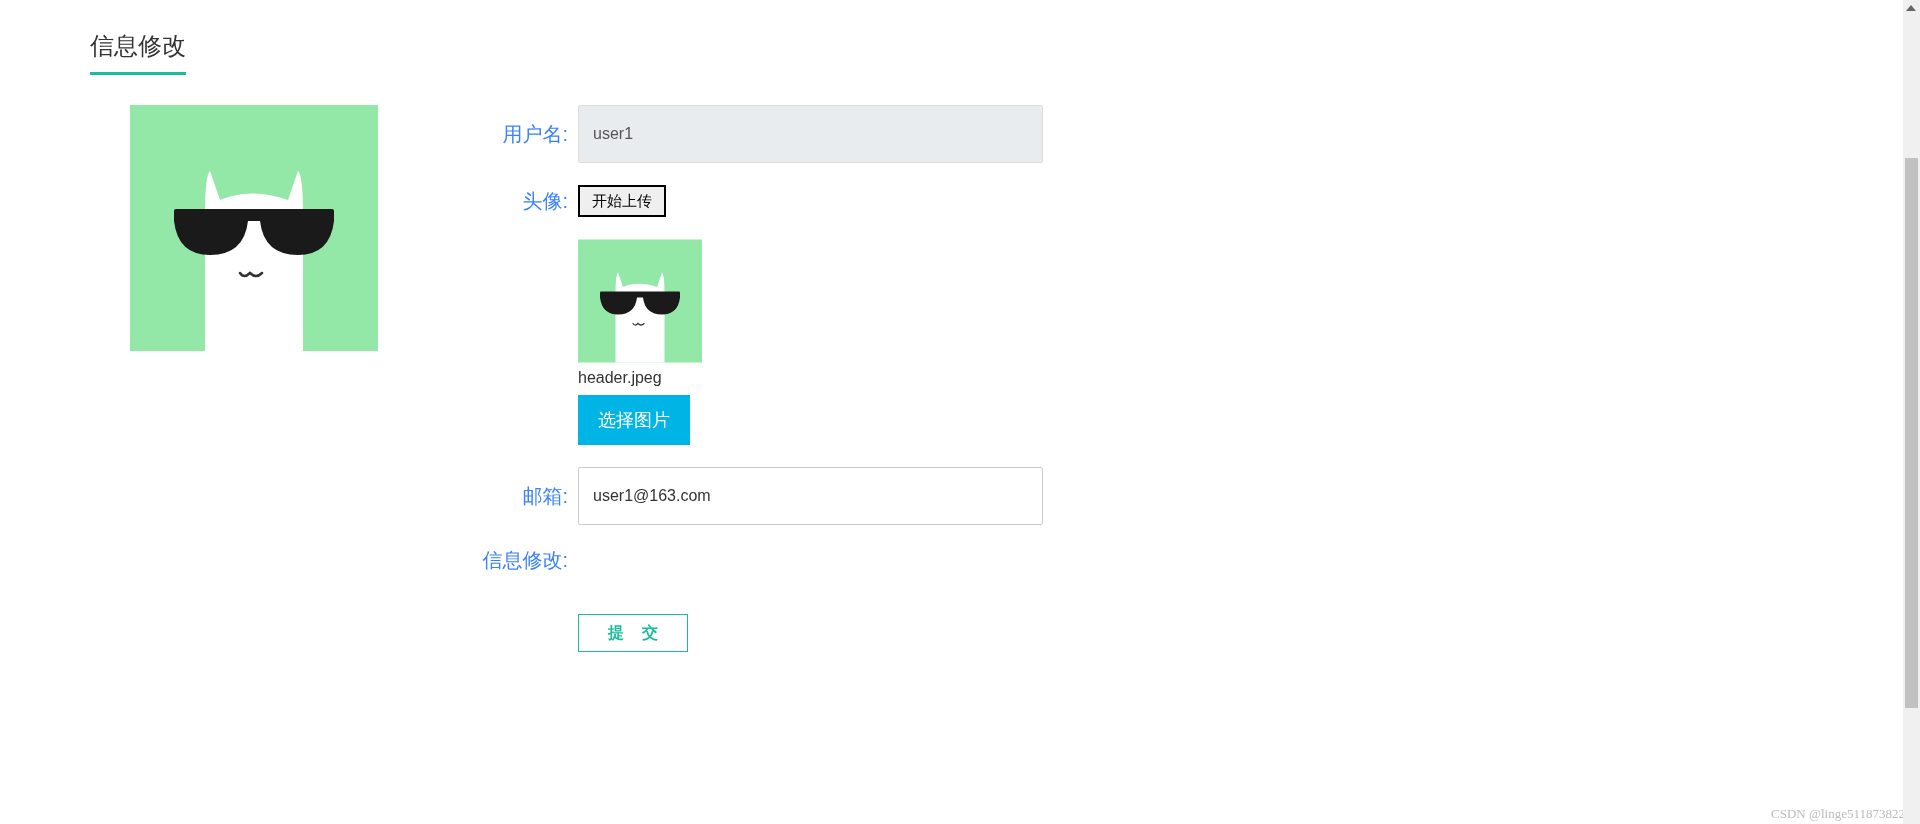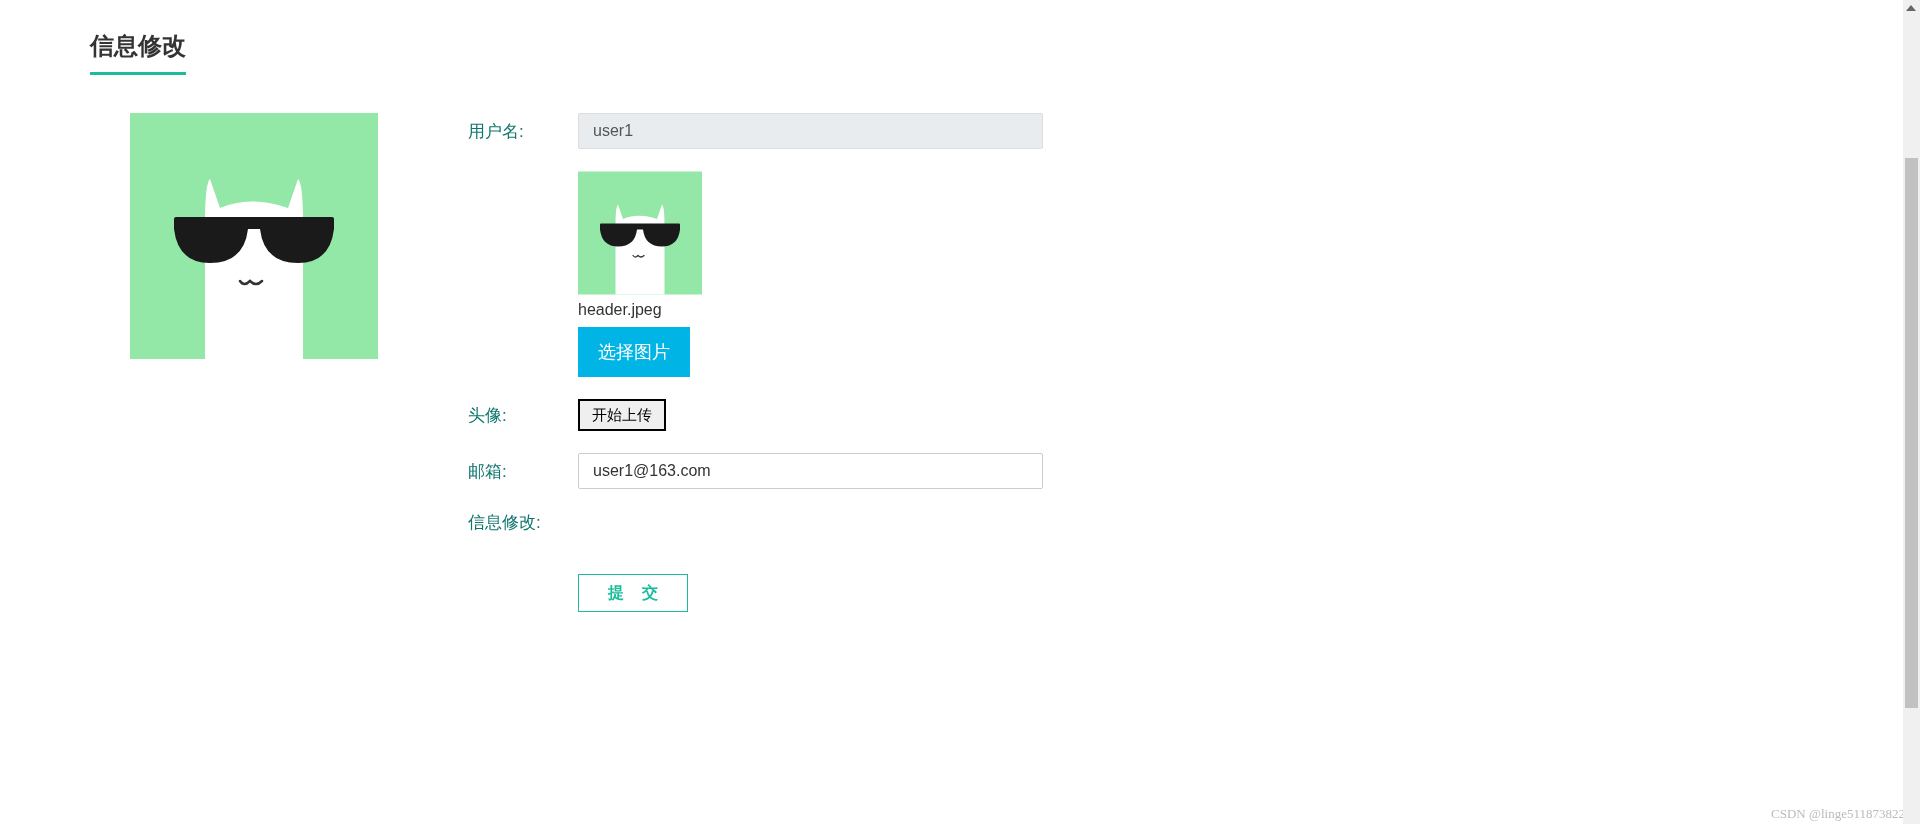--- a/index.html
+++ b/index.html
@@ -10,26 +10,26 @@
     body {
       font-family: "Microsoft YaHei", "PingFang SC", sans-serif;
       background: #fff;
       color: #333;
       padding: 30px 90px;
       position: relative;
       min-height: 824px;
     }
     .page-title {
       font-size: 24px;
-      font-weight: 700;
+      font-weight: 400;
       color: #333;
       padding-bottom: 10px;
       border-bottom: 3px solid #1abc9c;
       display: inline-block;
-      margin-bottom: 38px;
+      margin-bottom: 30px;
     }
     .content-wrap {
       display: flex;
       gap: 90px;
     }
     .left-col {
       flex: 0 0 auto;
       padding-left: 40px;
     }
     .avatar-large {
@@ -44,31 +44,32 @@
     .form-row {
       display: flex;
       align-items: center;
       margin-bottom: 22px;
     }
     .form-row.avatar-row {
       align-items: center;
     }
     .form-label {
       width: 100px;
-      font-size: 17px;
-      color: #0f766e;
+      text-align: right;
+      font-size: 20px;
+      color: #3b82f6;
       margin-right: 10px;
     }
     .form-ctrl {
       flex: 1;
       max-width: 465px;
     }
     .input-box {
       width: 100%;
-      height: 36px;
+      height: 58px;
       padding: 0 14px;
       font-size: 16px;
       border: 1px solid #ccc;
       border-radius: 2px;
       color: #333;
       background: #fff;
     }
     .input-box.readonly {
       background: #e9ecef;
       border: 1px solid #ddd;
@@ -189,44 +190,44 @@
 
   <div class="right-col">
 
     <div class="form-row">
       <div class="form-label">用户名:</div>
       <div class="form-ctrl">
         <input type="text" class="input-box readonly" readonly="" value="user1" style="">
       </div>
     </div>
 
+    <div class="form-row avatar-row">
+      <div class="form-label">头像:</div>
+      <div class="form-ctrl">
+        <button class="btn-start-upload">开始上传</button>
+      </div>
+    </div>
+
     <div class="form-row" style="align-items:flex-start;">
       <div class="form-label"></div>
       <div class="form-ctrl">
         <div class="avatar-small">
           <svg class="cat-svg" viewBox="0 0 248 246">
             <rect width="248" height="246" fill="#93e8a8"></rect>
             <path d="M 75 246 L 75 110 Q 75 70 80 66 L 90 95 Q 120 82 158 95 L 168 66 Q 173 70 173 110 L 173 246 Z" fill="#fff"></path>
             <path d="M 110 168 Q 114 174 120 168 Q 126 174 132 168" stroke="#333" stroke-width="2.5" fill="none" stroke-linecap="round"></path>
             <path d="M 44 108 L 204 108 L 204 116 Q 200 150 168 150 Q 134 150 130 116 L 118 116 Q 114 150 80 150 Q 48 150 44 116 Z" fill="#1a1a1a"></path>
             <rect x="44" y="104" width="160" height="10" fill="#1a1a1a" rx="2"></rect>
           </svg>
         </div>
         <div class="file-name">header.jpeg</div>
         <button class="btn-select-img">选择图片</button>
       </div>
     </div>
 
-    <div class="form-row avatar-row">
-      <div class="form-label">头像:</div>
-      <div class="form-ctrl">
-        <button class="btn-start-upload">开始上传</button>
-      </div>
-    </div>
-
     <div class="form-row">
       <div class="form-label">邮箱:</div>
       <div class="form-ctrl">
         <input type="text" class="input-box" value="user1@163.com" style="">
       </div>
     </div>
 
     <div class="form-row">
       <div class="form-label">信息修改:</div>
     </div>

